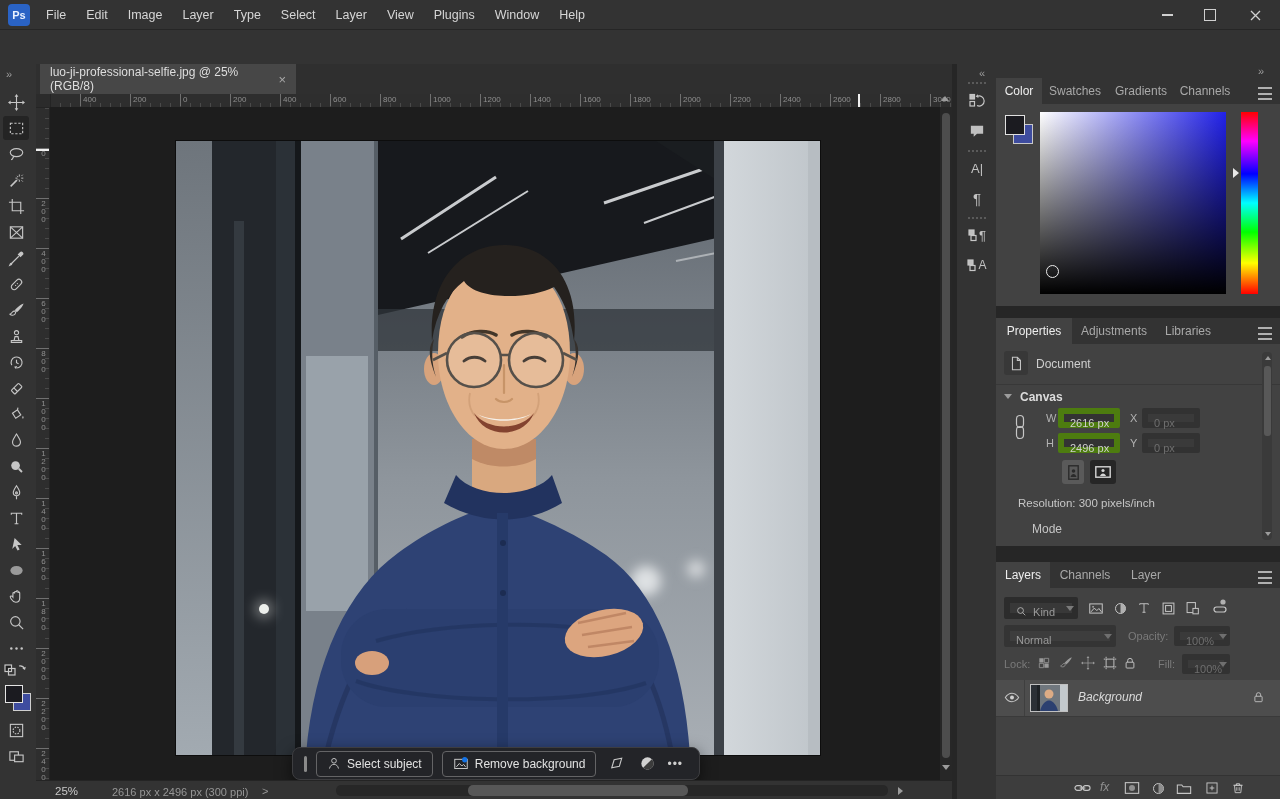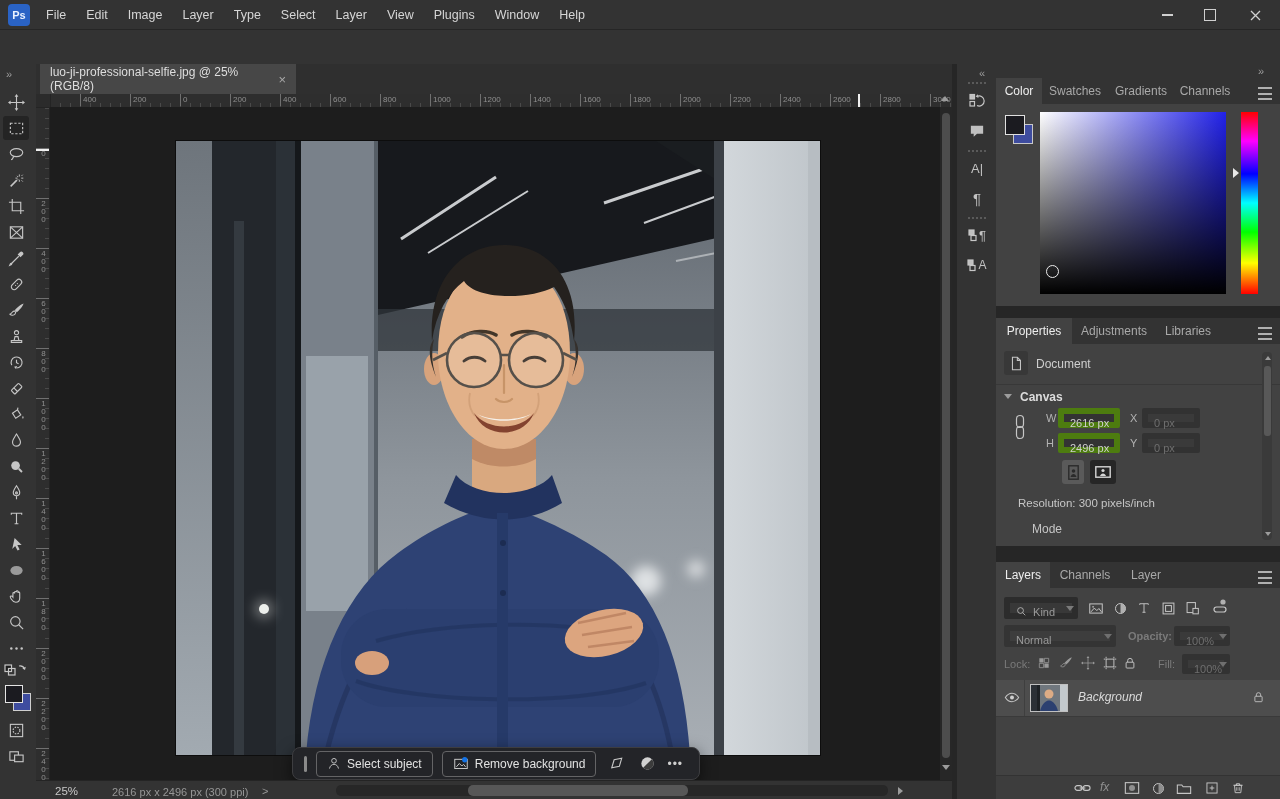--- a/index.html
+++ b/index.html
@@ -705,21 +705,21 @@
   </div>
   <div class="iconbtn" style="left:1210px;top:596px;width:20px;height:24px;">
     <svg class="ic" width="16" height="20" viewBox="0 0 16 20" stroke="#b0b0b0">
         <circle cx="11" cy="4" r="2.6" fill="#b0b0b0" stroke="none"></circle>
         <rect x="2" y="9" width="12" height="5" rx="2.5"></rect>
       </svg>
   </div>
 
   <div class="fld" style="left:1004px;top:625px;width:112px;height:22px;background:#3d3d3d;border-color:#343434;color:#9a9a9a;">Normal</div>
   <div class="crt" style="left:1104px;top:634px;border-top-color:#6f6f6f;"></div>
-  <span class="lbl dim" style="left:1128px;top:630px;font-weight:bold;">Opacity:</span>
+  <span class="lbl dim" style="left:1128px;top:630px;">Opacity:</span>
   <div class="fld dis" style="left:1174px;top:626px;width:56px;">100%</div>
   <div class="crt" style="left:1219px;top:634px;border-top-color:#6f6f6f;"></div>
 
   <span class="lbl dim" style="left:1004px;top:658px;">Lock:</span>
   <div class="iconbtn" style="left:1034px;top:653px;width:20px;height:20px;">
     <svg width="14" height="14" viewBox="0 0 18 18">
         <path fill="#9a9a9a" d="M3 3h5.5v5.5H3zM9.5 9.5H15V15H9.5z"></path>
         <path fill="none" stroke="#9a9a9a" d="M9.5 3H15v5.5H9.5zM3 9.5h5.5V15H3z"></path>
       </svg>
   </div>

